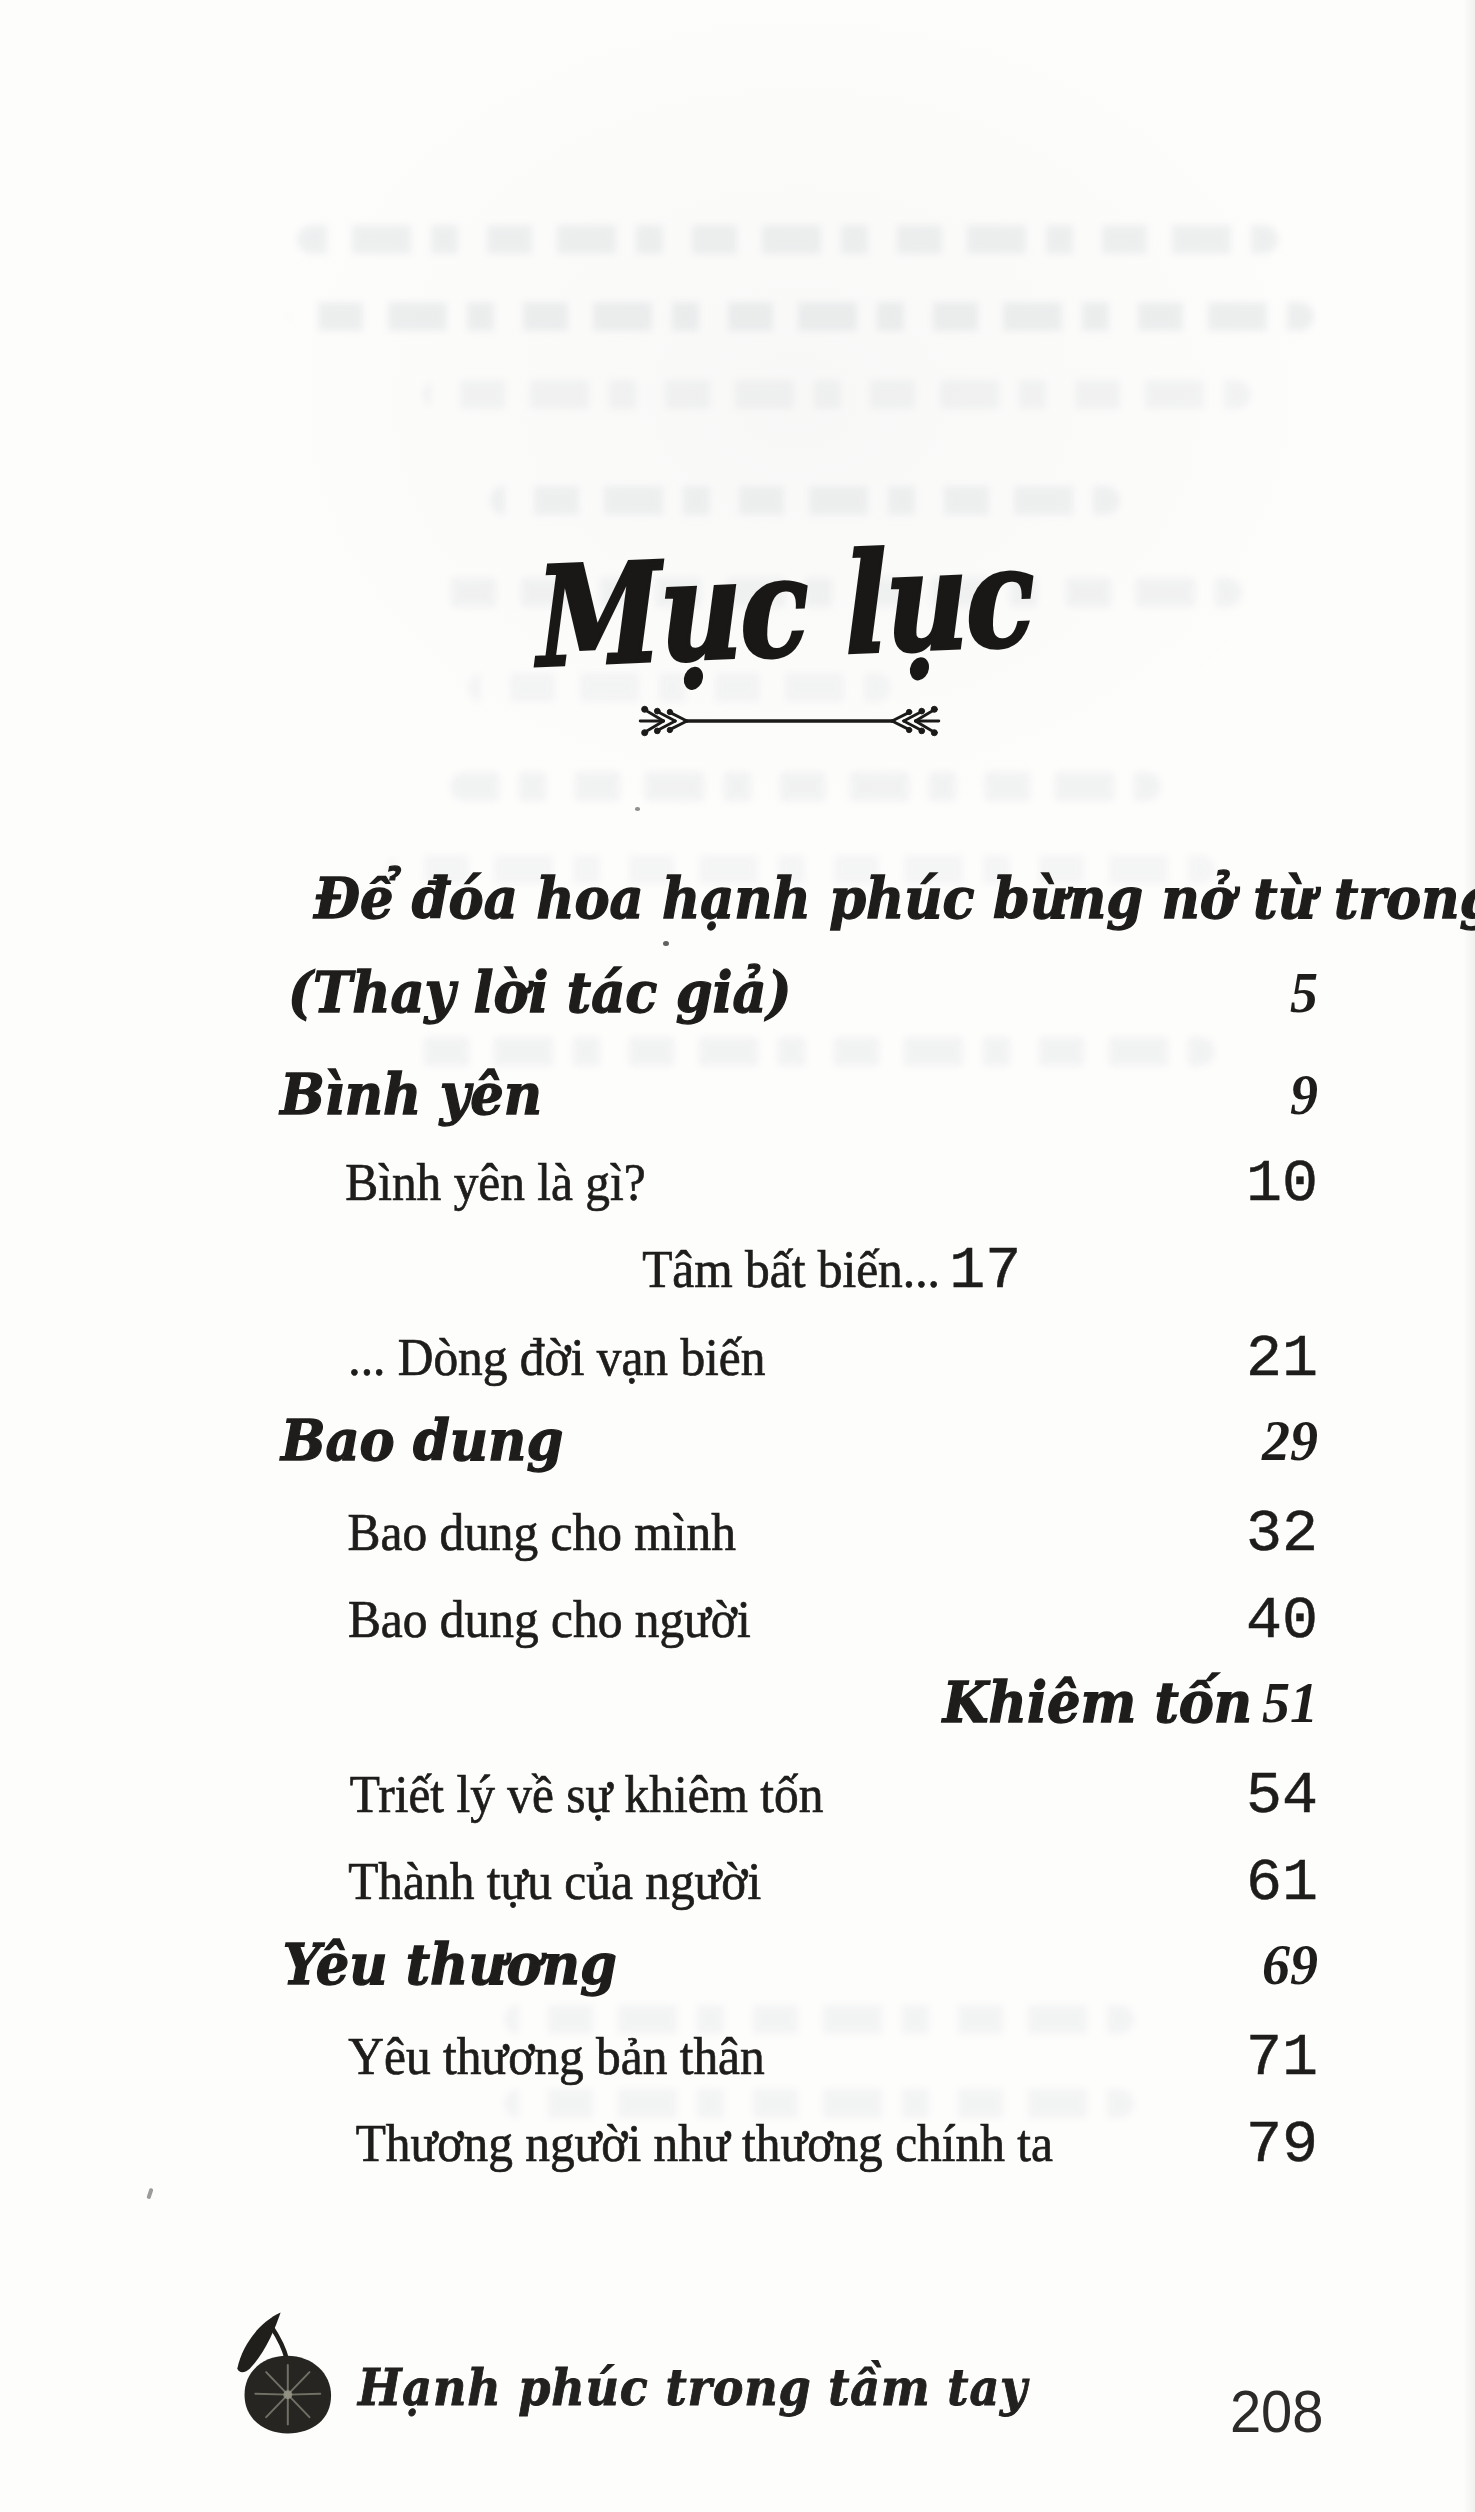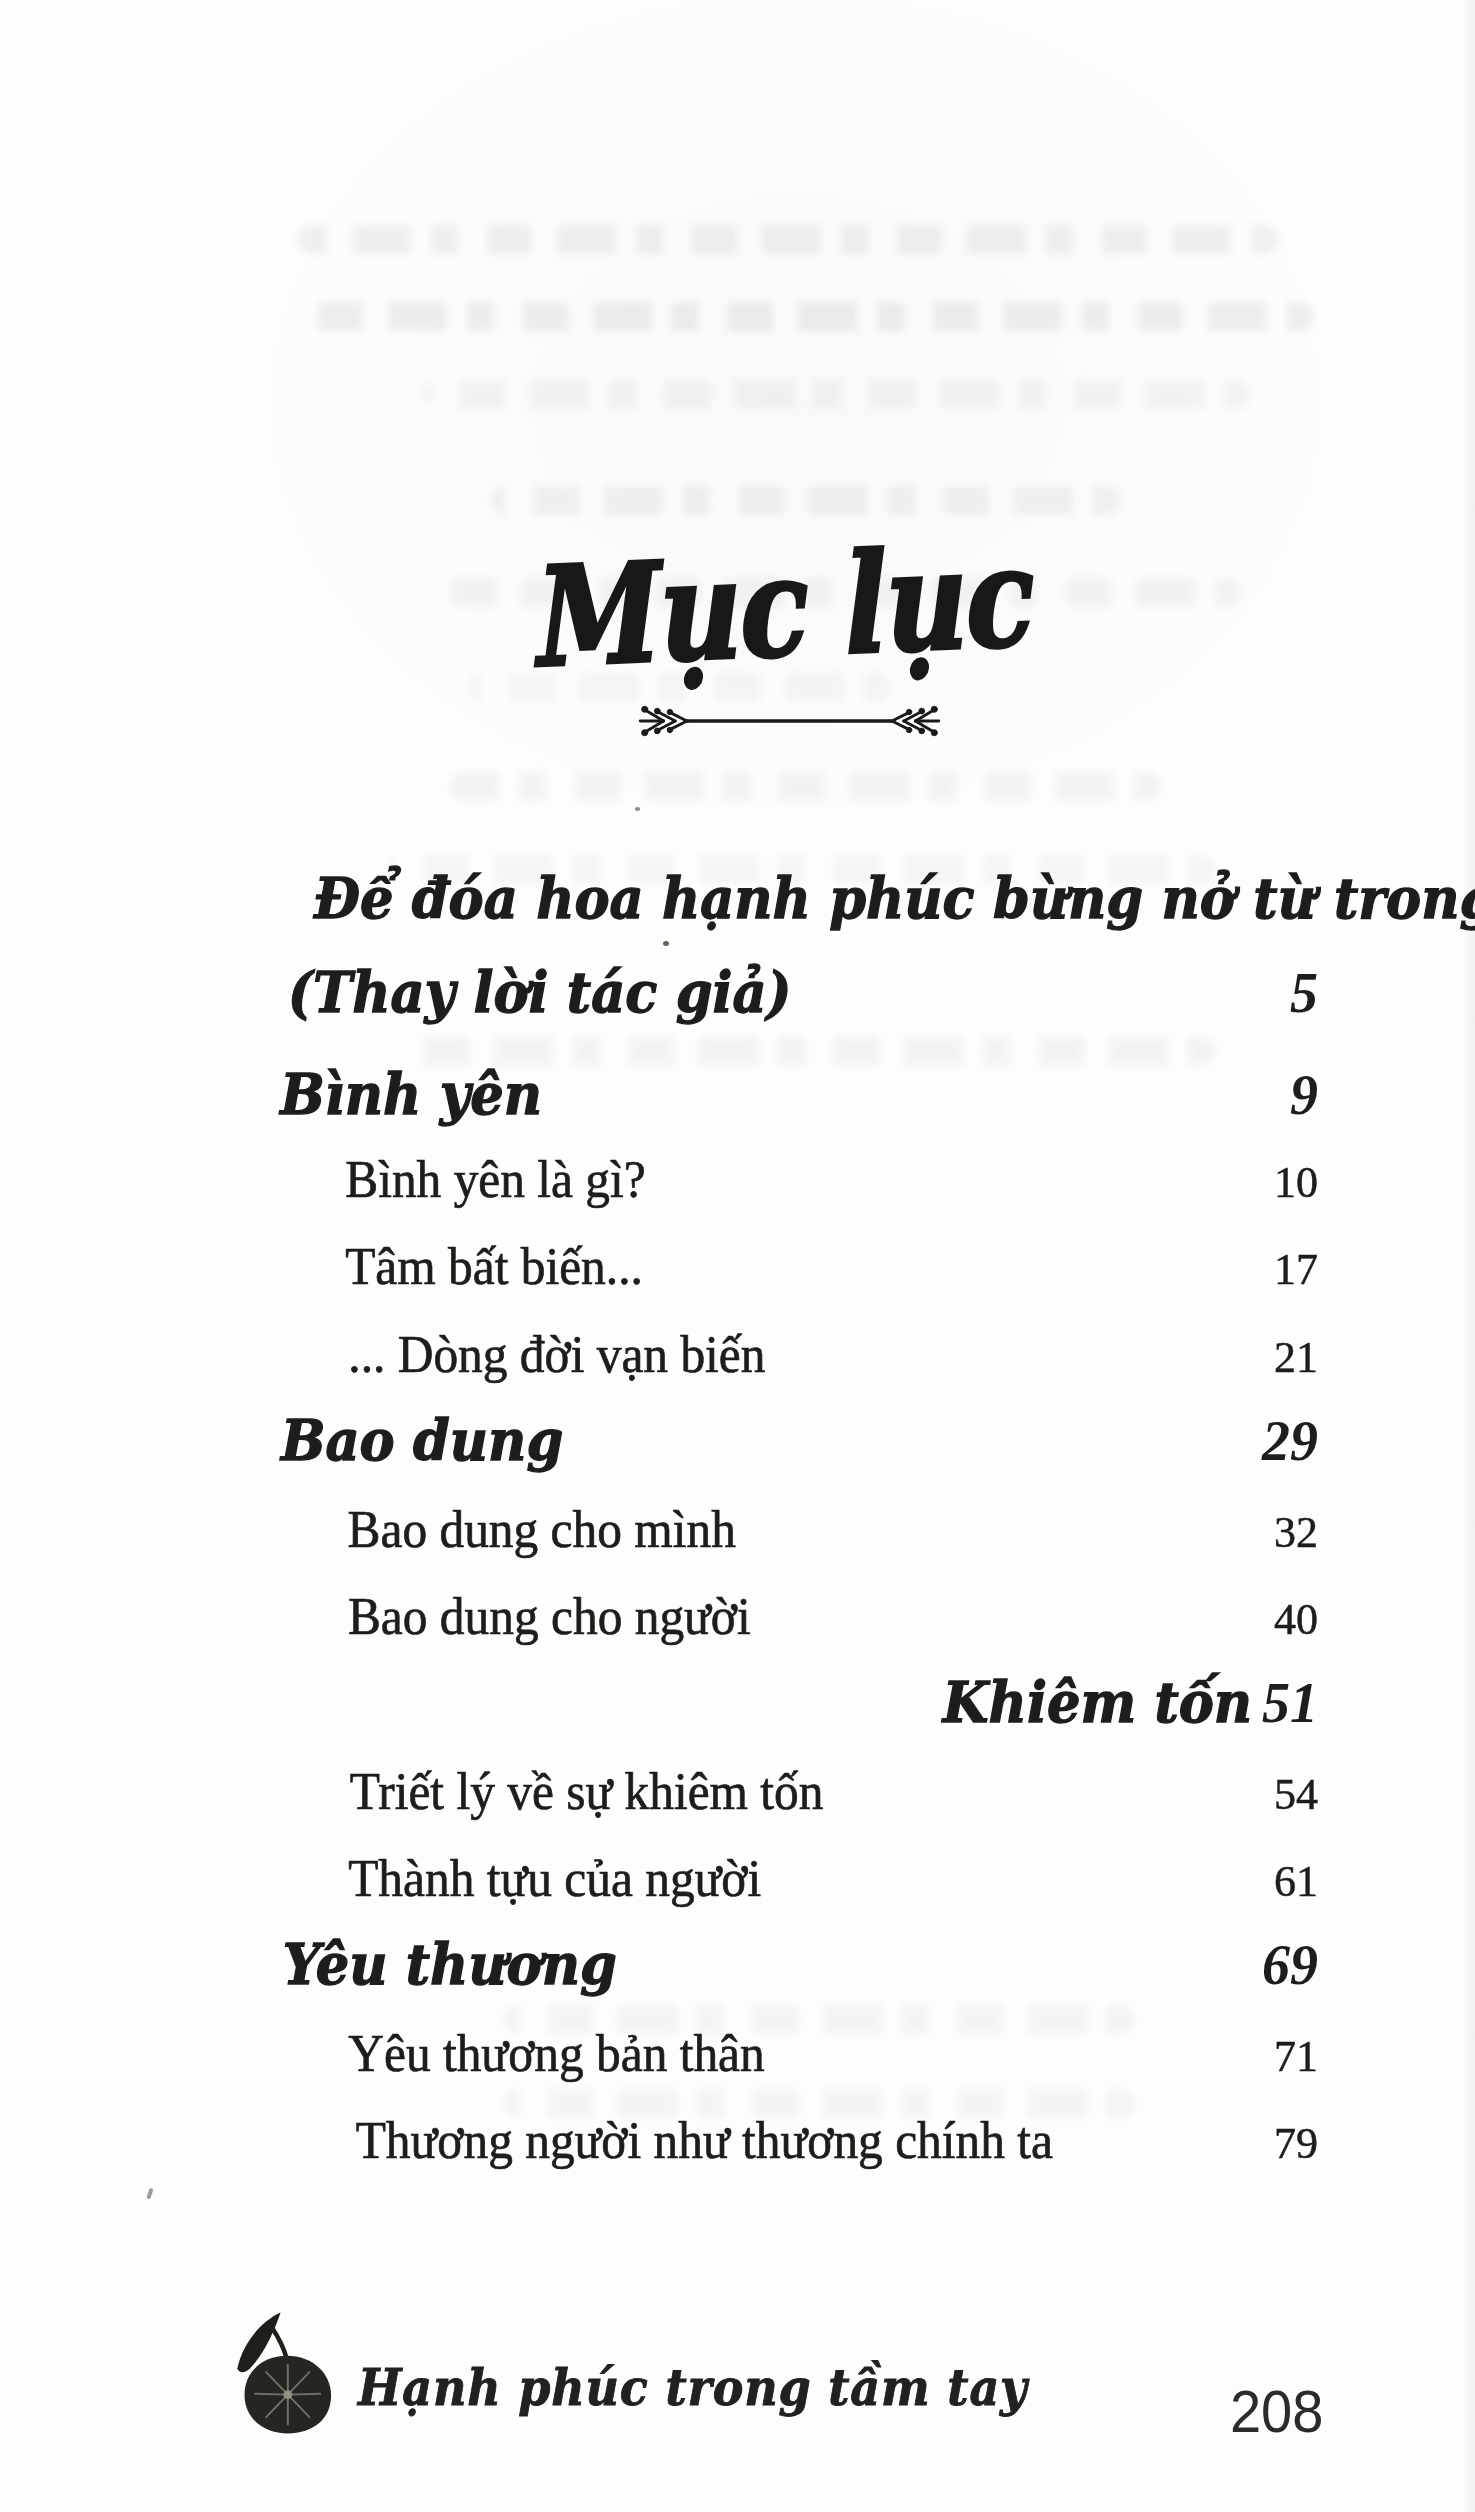--- a/index.html
+++ b/index.html
@@ -66,22 +66,22 @@
     font-size:56px;line-height:1.15;
   }
   .section .lbl{
     font-family:"Liberation Serif", serif;
     font-size:52px;line-height:1.15;
     padding-left:67px;
     -webkit-text-stroke:0.7px #1e1d1b;
     transform:scaleX(.95);
   }
   .section .num{
-    font-family:Liberation Serif, serif;
-    font-size:44px;line-height:1.15;
+    font-family:Liberation Mono, monospace;
+    font-size:60px;line-height:1.15;
     -webkit-text-stroke:0.5px #1e1d1b;
   }
 
   
   .footer-logo{position:absolute;left:230px;top:2309px;width:112px;height:128px;}
   .footer-brand{
     position:absolute;left:358px;top:2363px;
     font-family:"DejaVu Serif", serif;
     font-style:italic;font-weight:bold;
     font-size:50px;line-height:1;
@@ -170,21 +170,21 @@
     <span class="num">5</span>
   </div>
   <div class="row chapter" style="top:1062px;">
     <span class="lbl">Bình yên</span>
     <span class="num">9</span>
   </div>
   <div class="row section" style="top:1150px;text-align:center;">
     <span class="lbl">Bình yên là gì?</span>
     <span class="num">10</span>
   </div>
-  <div class="row section" style="top:1237px;">
+  <div class="row section" style="top:1237px;justify-content:center;">
     <span class="lbl">Tâm bất biến...</span>
     <span class="num">17</span>
   </div>
   <div class="row section" style="top:1325px;gap:32px;">
     <span class="lbl">... Dòng đời vạn biến</span>
     <span class="num">21</span>
   </div>
   <div class="row chapter" style="top:1408px;gap:8px;">
     <span class="lbl">Bao dung</span>
     <span class="num">29</span>

